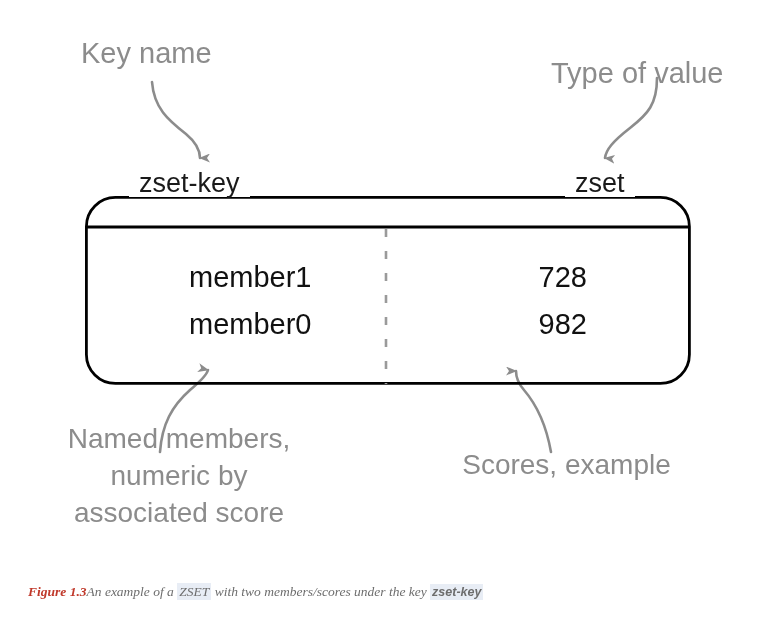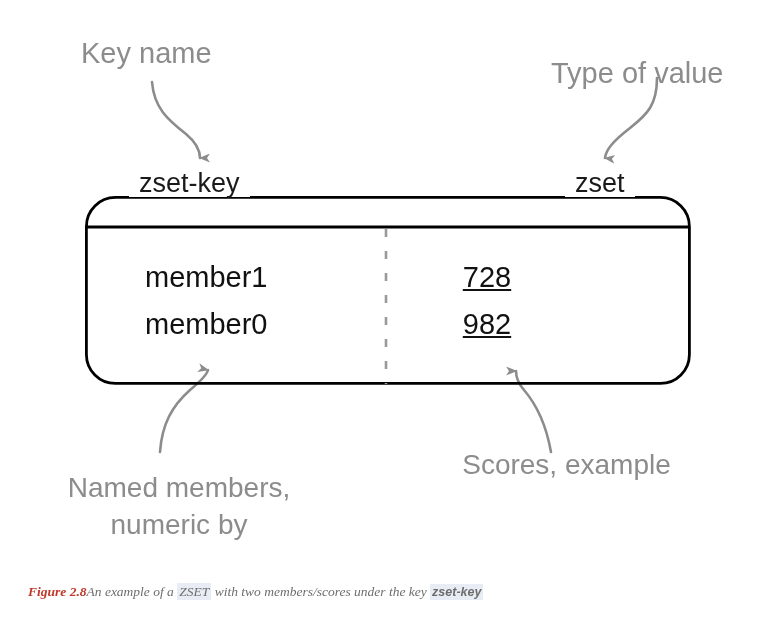--- a/index.html
+++ b/index.html
@@ -36,21 +36,21 @@
   #label-type-of-value { left: 551px; top: 36px; margin-top: 20px; }
 
   .annot-block {
     position: absolute;
     color: #8c8c8c;
     font-size: 28px;
     line-height: 1.32;
     text-align: center;
     font-family: "Liberation Sans", sans-serif;
   }
-  #label-members-note { left: 14px;  top: 470px; width: 330px; }
+  #label-members-note { left: 14px;  top: 421px; width: 330px; }
   #label-scores-note  { left: 404px; top: 447px; width: 325px; }
 
   
   #zset-box {
     position: absolute;
     left: 85px;
     top: 196px;
     width: 606px;
     height: 189px;
   }
@@ -76,32 +76,33 @@
   #rows {
     position: absolute;
     left: 85px;
     top: 232px;
     width: 606px;
     height: 150px;
   }
   .row {
     position: relative;
     height: 47px;
+    margin-left: 44px;
   }
   #row-0 { margin-top: 22px; }
   .member-cell,
   .score-cell {
     position: absolute;
     font-size: 29px;
     color: #111111;
     line-height: 47px;
     font-family: "Liberation Sans", sans-serif;
   }
   .member-cell { left: 60px; }
-  .score-cell  { left: 332px; width: 140px; text-align: center; text-decoration: underline; }
+  .score-cell  { left: 318px; width: 140px; text-align: right; }
 
   
   #figure-caption {
     position: absolute;
     left: 28px;
     top: 583px;
     width: 720px;
     font-size: 13.5px;
     line-height: 1.3;
     font-style: italic;
@@ -178,23 +179,24 @@
     </div>
     <div class="row" id="row-1">
       <span class="member-cell">member0</span>
       <span class="score-cell">982</span>
     </div>
   </div>
 
   <div class="annot-block" id="label-members-note">
     <div>Named members,</div>
     <div>numeric by</div>
+    <div>associated score</div>
   </div>
 
   <div class="annot-block" id="label-scores-note">
     <div>Scores, example</div>
   </div>
 
   <div id="figure-caption">
-    <span id="caption-figure-number">Figure 2.8</span><span class="caption-seg">An example of a </span><span class="caption-hl" id="caption-term-zset">ZSET</span><span class="caption-seg"> with two members/scores under the key </span><span class="caption-hl" id="caption-term-key">zset-key</span>
+    <span id="caption-figure-number">Figure 1.3</span><span class="caption-seg">An example of a </span><span class="caption-hl" id="caption-term-zset">ZSET</span><span class="caption-seg"> with two members/scores under the key </span><span class="caption-hl" id="caption-term-key">zset-key</span>
   </div>
 
 </div>
 
 </body></html>

